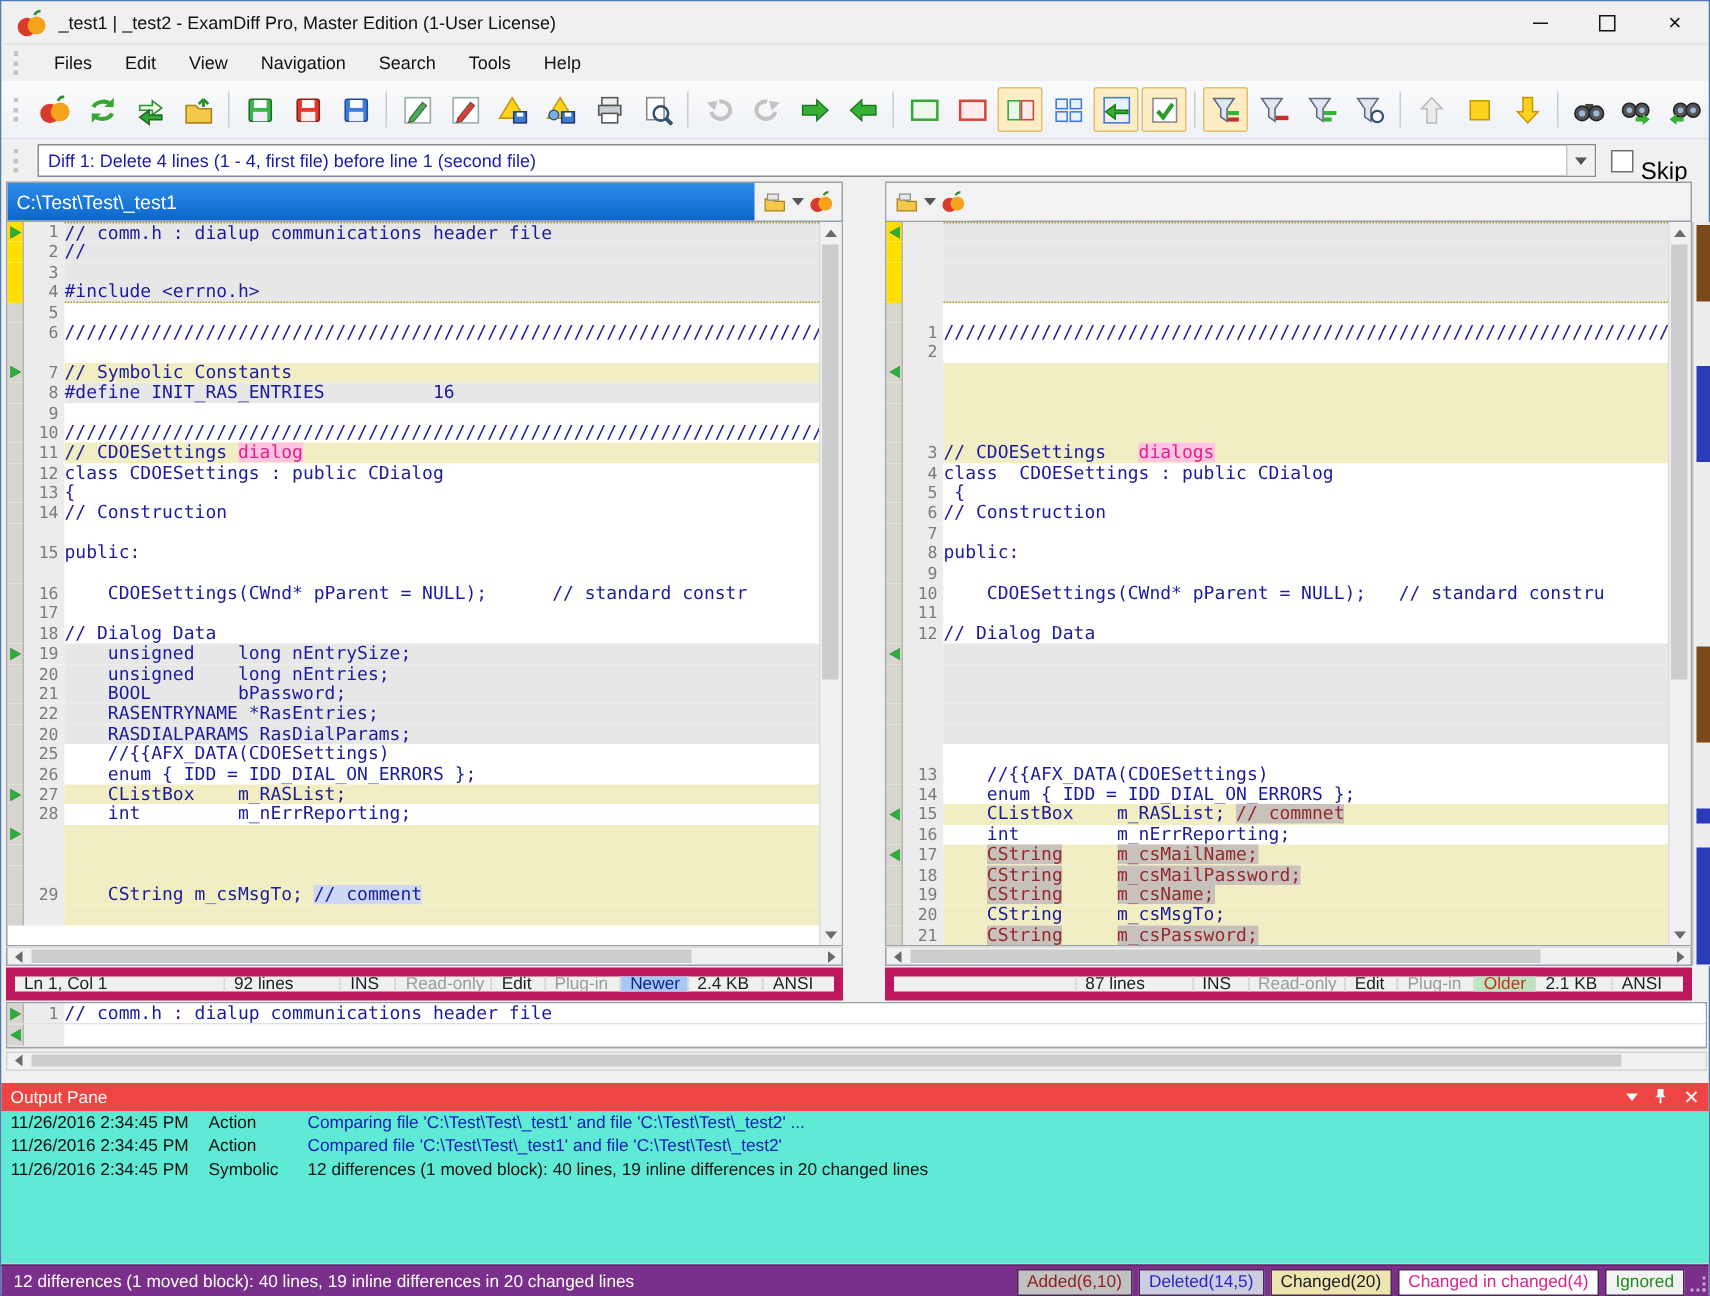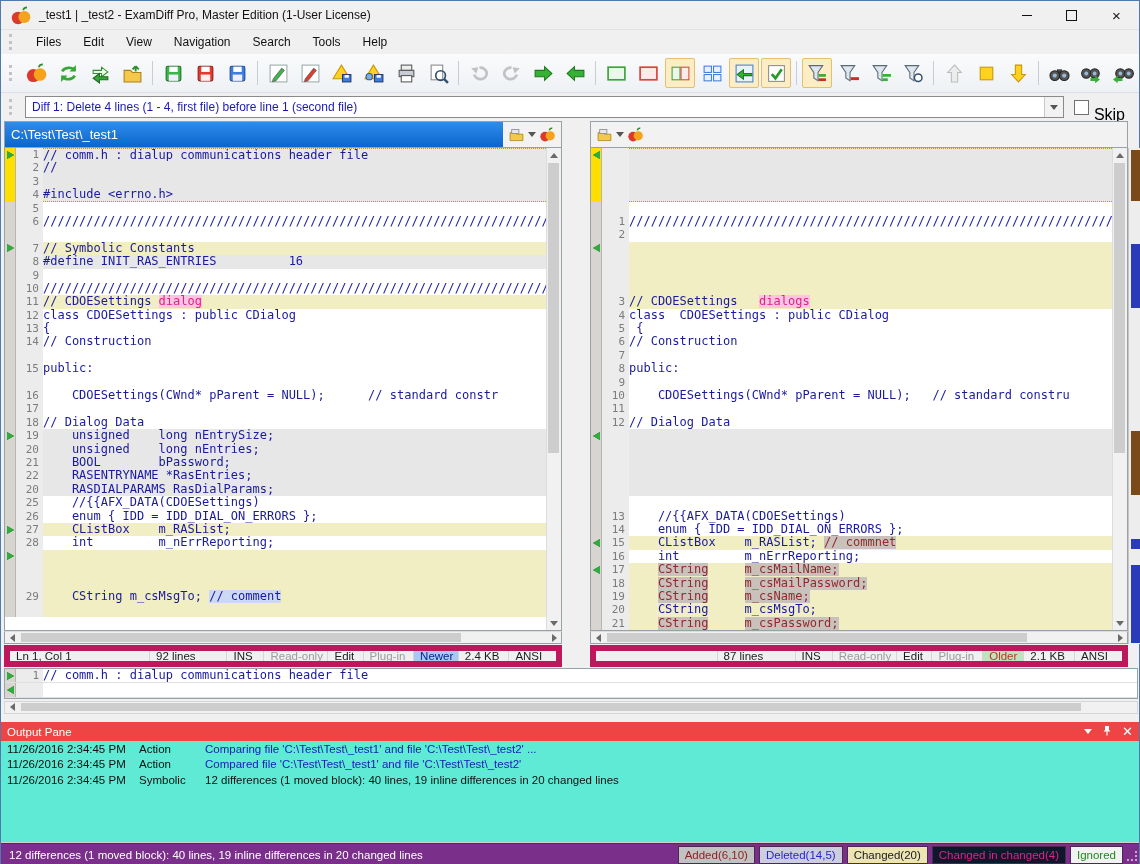--- a/index.html
+++ b/index.html
@@ -935,19 +935,19 @@
         </div>
       </div>
   </div>
 
   <div class="bottombar">
     <span class="summary">12 differences (1 moved block): 40 lines, 19 inline differences in 20 changed lines</span>
     <div class="badges" id="badges">
         <div class="badge" style="color: rgb(139, 31, 31); background: rgb(194, 194, 194);">Added(6,10)</div>
         <div class="badge" style="color: rgb(37, 37, 200); background: rgb(205, 205, 224);">Deleted(14,5)</div>
         <div class="badge" style="color: rgb(26, 26, 26); background: rgb(236, 229, 178);">Changed(20)</div>
-        <div class="badge" style="color: rgb(224, 33, 138); background: #0f172a;">Changed in changed(4)</div>
+        <div class="badge" style="color: rgb(224, 33, 138); background: #ffffff;">Changed in changed(4)</div>
         <div class="badge" style="color: rgb(28, 140, 28); background: rgb(242, 242, 242);">Ignored</div>
       </div>
     <div class="gripdots"></div>
   </div>
 
 </div>
 
 </body></html>

